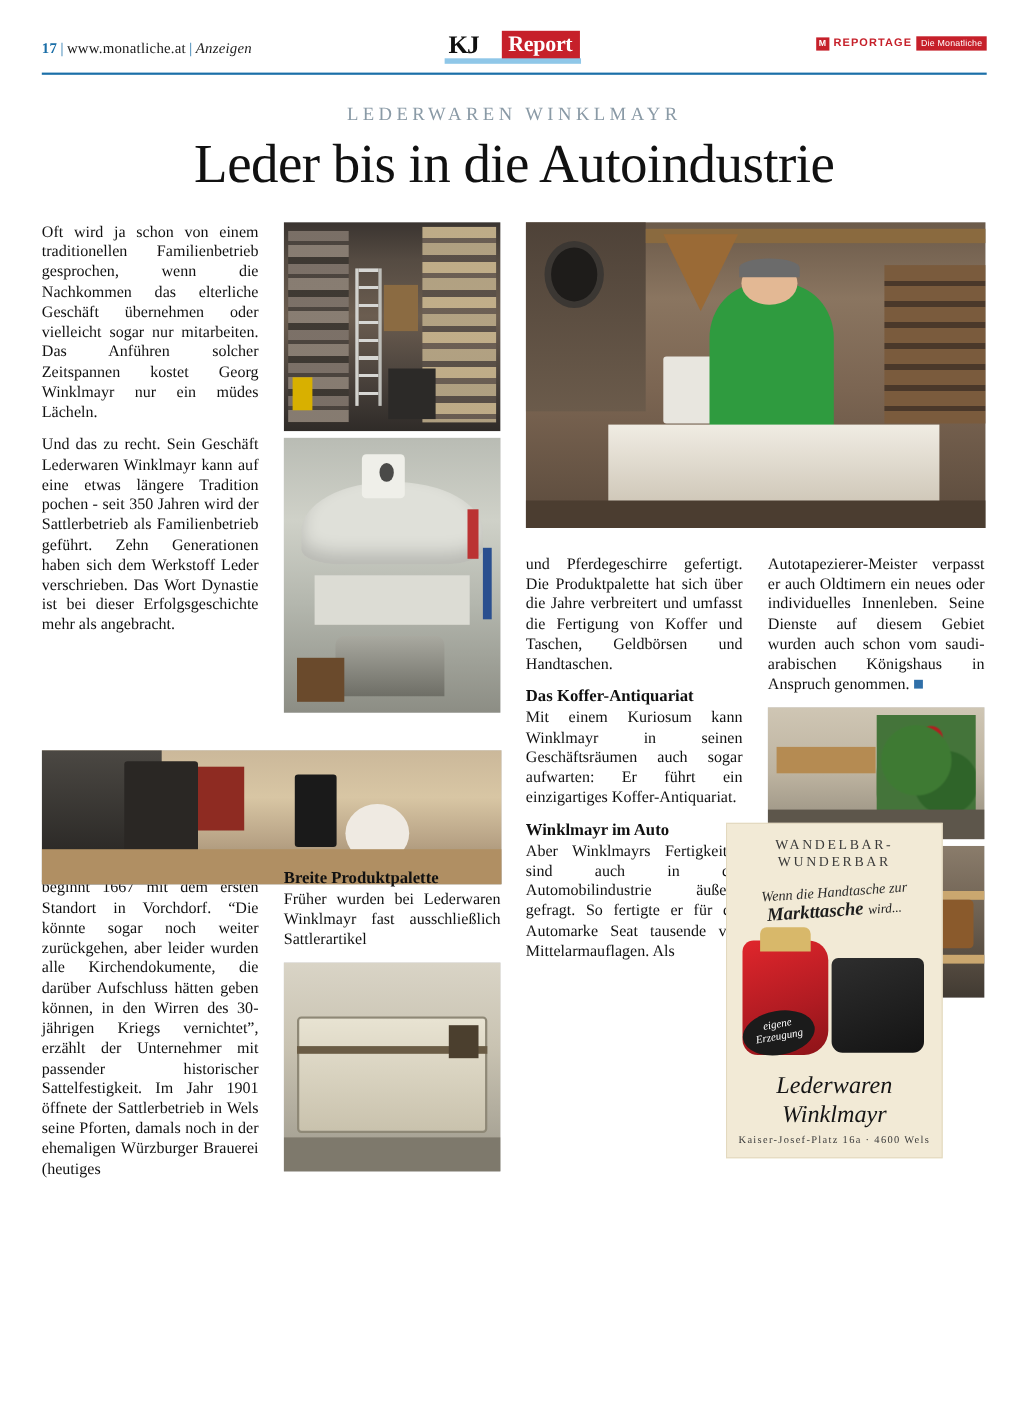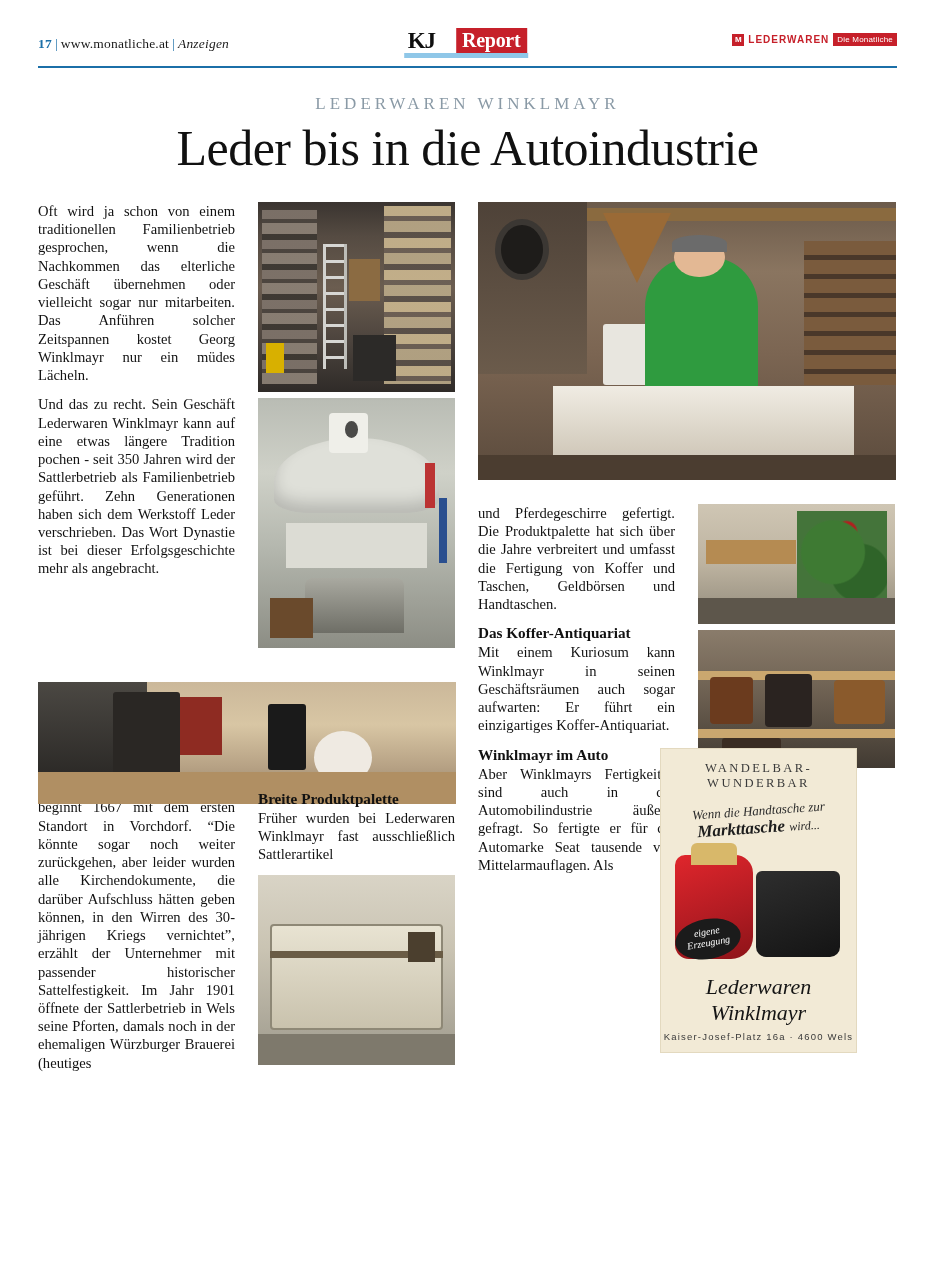--- a/index.html
+++ b/index.html
@@ -344,21 +344,21 @@
     position:absolute; left:0; bottom:26px; width:100%;
     text-align:center;
     font-family:"Liberation Serif", serif;
     font-style:italic;
     font-size:22px;
     color:#151515;
   }
   .ad-addr {
     position:absolute; left:0; bottom:10px; width:100%;
     text-align:center;
-    font-family:Liberation Sans, sans-serif;
+    font-family:Liberation Serif, serif;
     font-size:9.5px;
     letter-spacing:1.2px;
     color:#3a3a3a;
   }
 </style>
 </head>
 <body>
 
 <div class="page">
 
@@ -368,21 +368,21 @@
     </div>
 
     <div class="mh-logo">
       <div class="bar"></div>
       <span class="kj">KJ</span>
       <span class="report">Report</span>
     </div>
 
     <div class="mh-right">
       <span class="mbox">M</span>
-      <span class="rep">LEDERWAREN</span>
+      <span class="rep">REPORTAGE</span>
       <span class="mon">Die Monatliche</span>
     </div>
   </div>
 
   <div class="kicker">LEDERWAREN WINKLMAYR</div>
   <h1 class="headline">Leder bis in die Autoindustrie</h1>
 
   <div class="cols">
 
     <div class="col c1">
@@ -460,20 +460,21 @@
       <div style="height:24px"></div>
       <p class="body">und Pferdegeschirre gefertigt. Die Produktpalette hat sich über die Jahre verbreitert und umfasst die Fertigung von Koffer und Taschen, Geldbörsen und Handtaschen.</p>
       <h3 class="sub">Das Koffer-Antiquariat</h3>
       <p class="body">Mit einem Kuriosum kann Winklmayr in seinen Geschäftsräumen auch sogar aufwarten: Er führt ein einzigartiges Koffer-Antiquariat.</p>
       <h3 class="sub">Winklmayr im Auto</h3>
       <p class="body">Aber Winklmayrs Fertigkeiten sind auch in der Automobilindustrie äußerst gefragt. So fertigte er für die Automarke Seat tausende von Mittelarmauflagen. Als</p>
     </div>
 
     <div class="col c4">
       <div style="height:302px"></div>
+      <p class="body"><span>Autotapezierer-Meister verpasst er auch Oldtimern ein neues oder individuelles Innenleben. Seine Dienste auf diesem Gebiet wurden auch schon vom saudi-arabischen Königshaus in Anspruch genommen.</span><span class="endmark"></span></p>
 
       <div class="photo p5">
         <div class="bg"></div>
         <div class="bench"></div>
         <div class="green"></div>
         <div class="drkl"></div>
       </div>
 
       <div class="photo p6">
         <div class="bg"></div>

